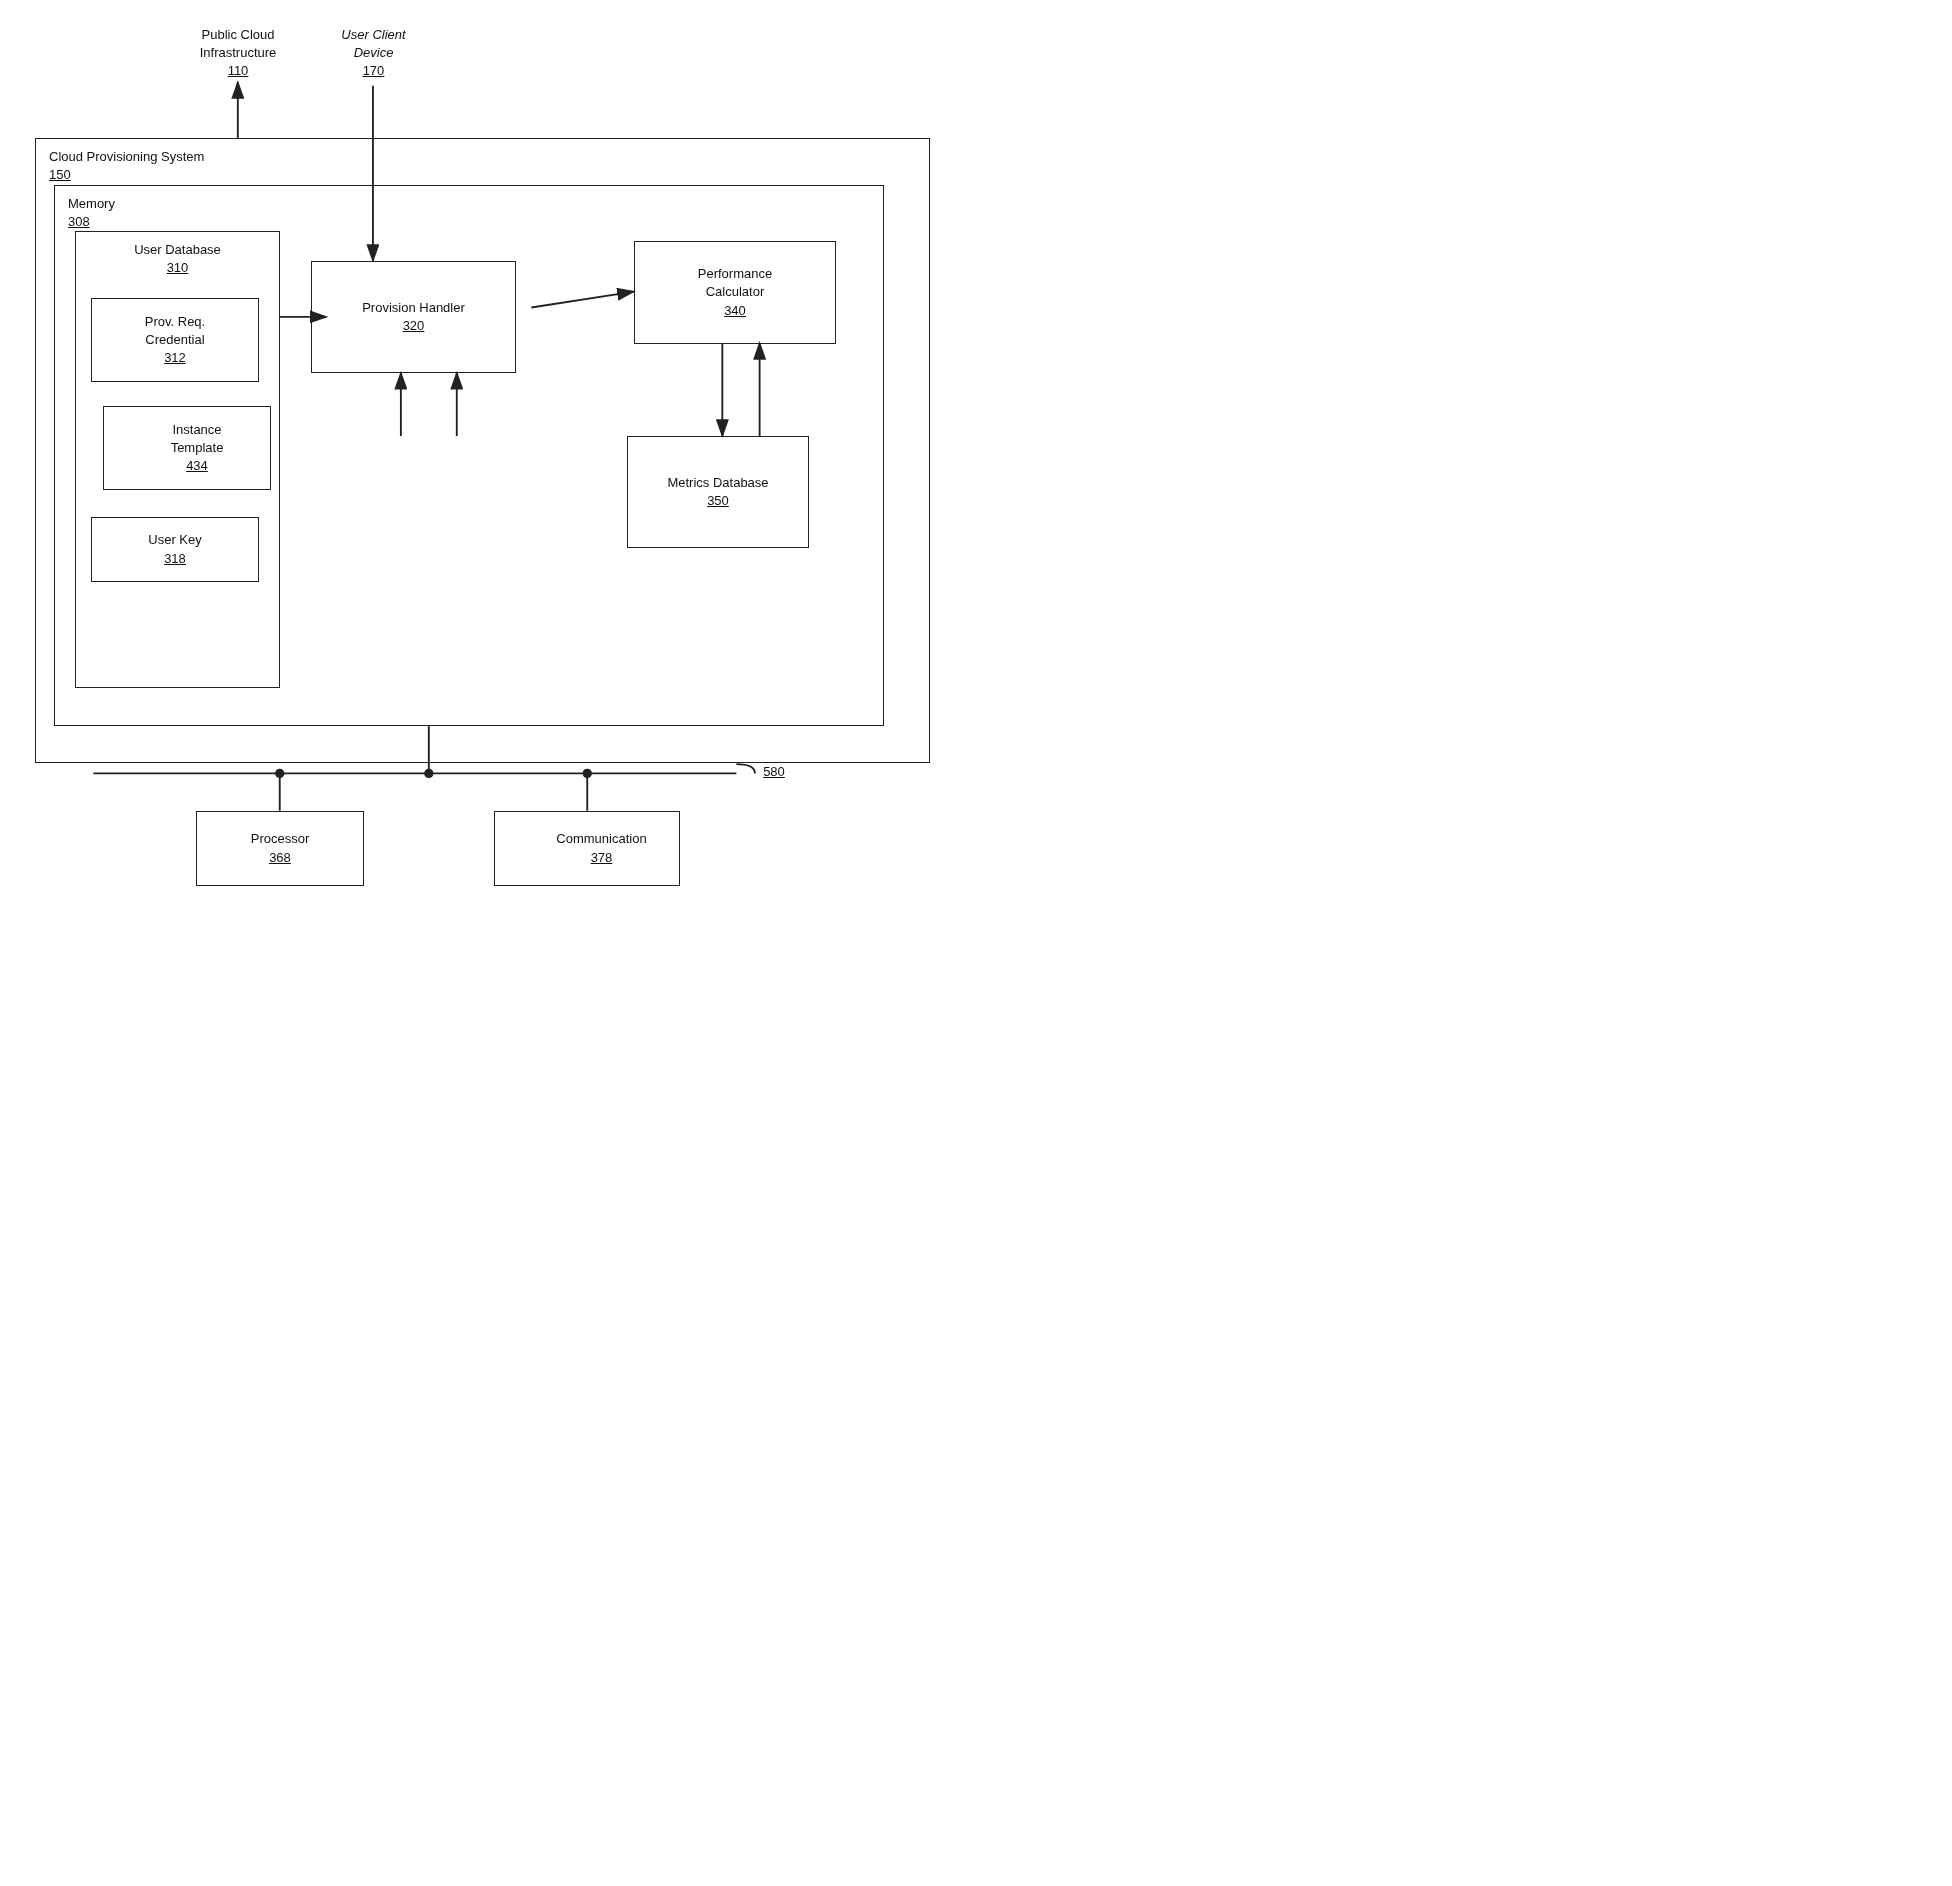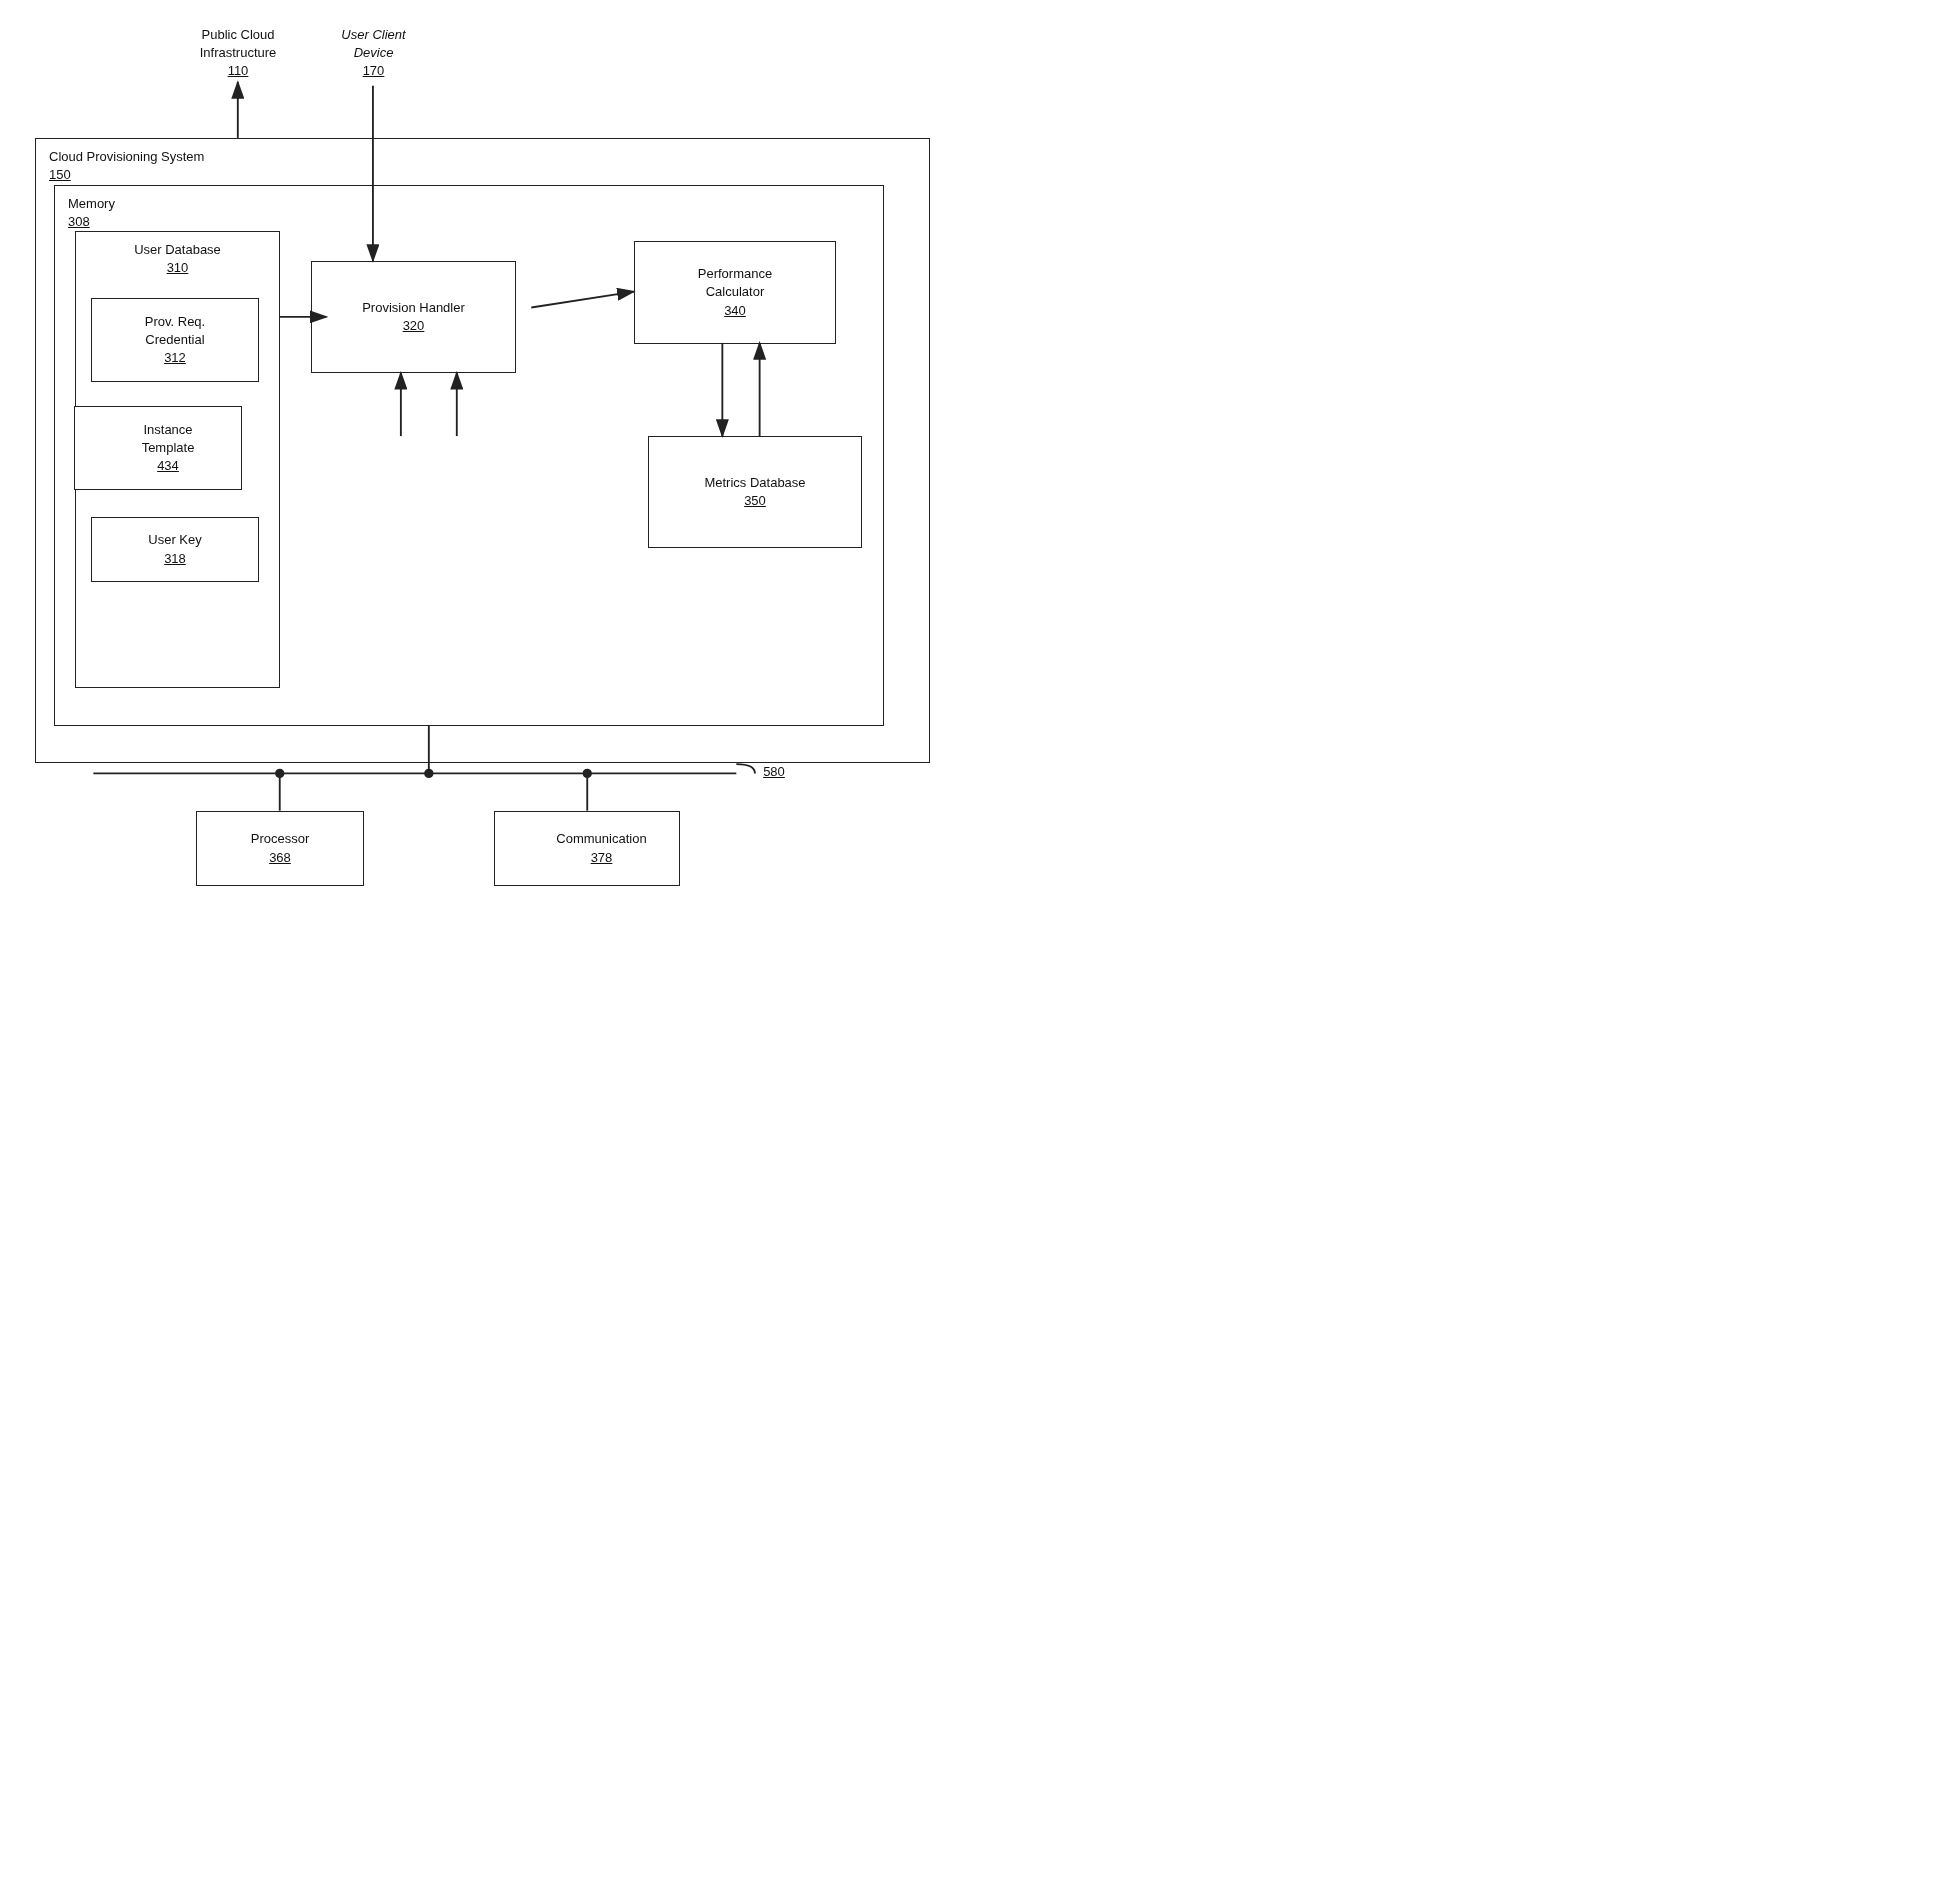--- a/index.html
+++ b/index.html
@@ -86,21 +86,21 @@
     <span>User Database</span>
     <span class="ref">310</span>
   </div>
 
   <div class="box" style="left:91px; top:298px; width:168px; height:84px;">
     <span style="white-space:pre-line;">Prov. Req.
 Credential</span>
     <span class="ref">312</span>
   </div>
 
-  <div class="box" style="left:74px; top:406px; width:168px; height:84px;padding-left:20px;">
+  <div class="box" style="left:103px; top:406px; width:168px; height:84px;padding-left:20px;">
     <span style="white-space:pre-line;">Instance
 Template</span>
     <span class="ref">434</span>
   </div>
 
   <div class="box" style="left:91px; top:517px; width:168px; height:65px;">
     <span>User Key</span>
     <span class="ref">318</span>
   </div>
 
@@ -109,21 +109,21 @@
     <span class="ref">320</span>
   </div>
 
   <div class="box" style="left:634px; top:241px; width:202px; height:103px;">
     <span style="white-space:pre-line;">Performance
 Calculator</span>
     <span class="ref">340</span>
   </div>
 
 
-  <div class="box" style="left:648px; top:436px; width:214px; height:112px;">
+  <div class="box" style="left:627px; top:436px; width:182px; height:112px;">
     <span>Metrics Database</span>
     <span class="ref">350</span>
   </div>
 
   <div class="box" style="left:196px; top:811px; width:168px; height:75px;">
     <span>Processor</span>
     <span class="ref">368</span>
   </div>
 
   <div class="box" style="left:494px; top:811px; width:186px; height:75px;padding-left:29px;">

